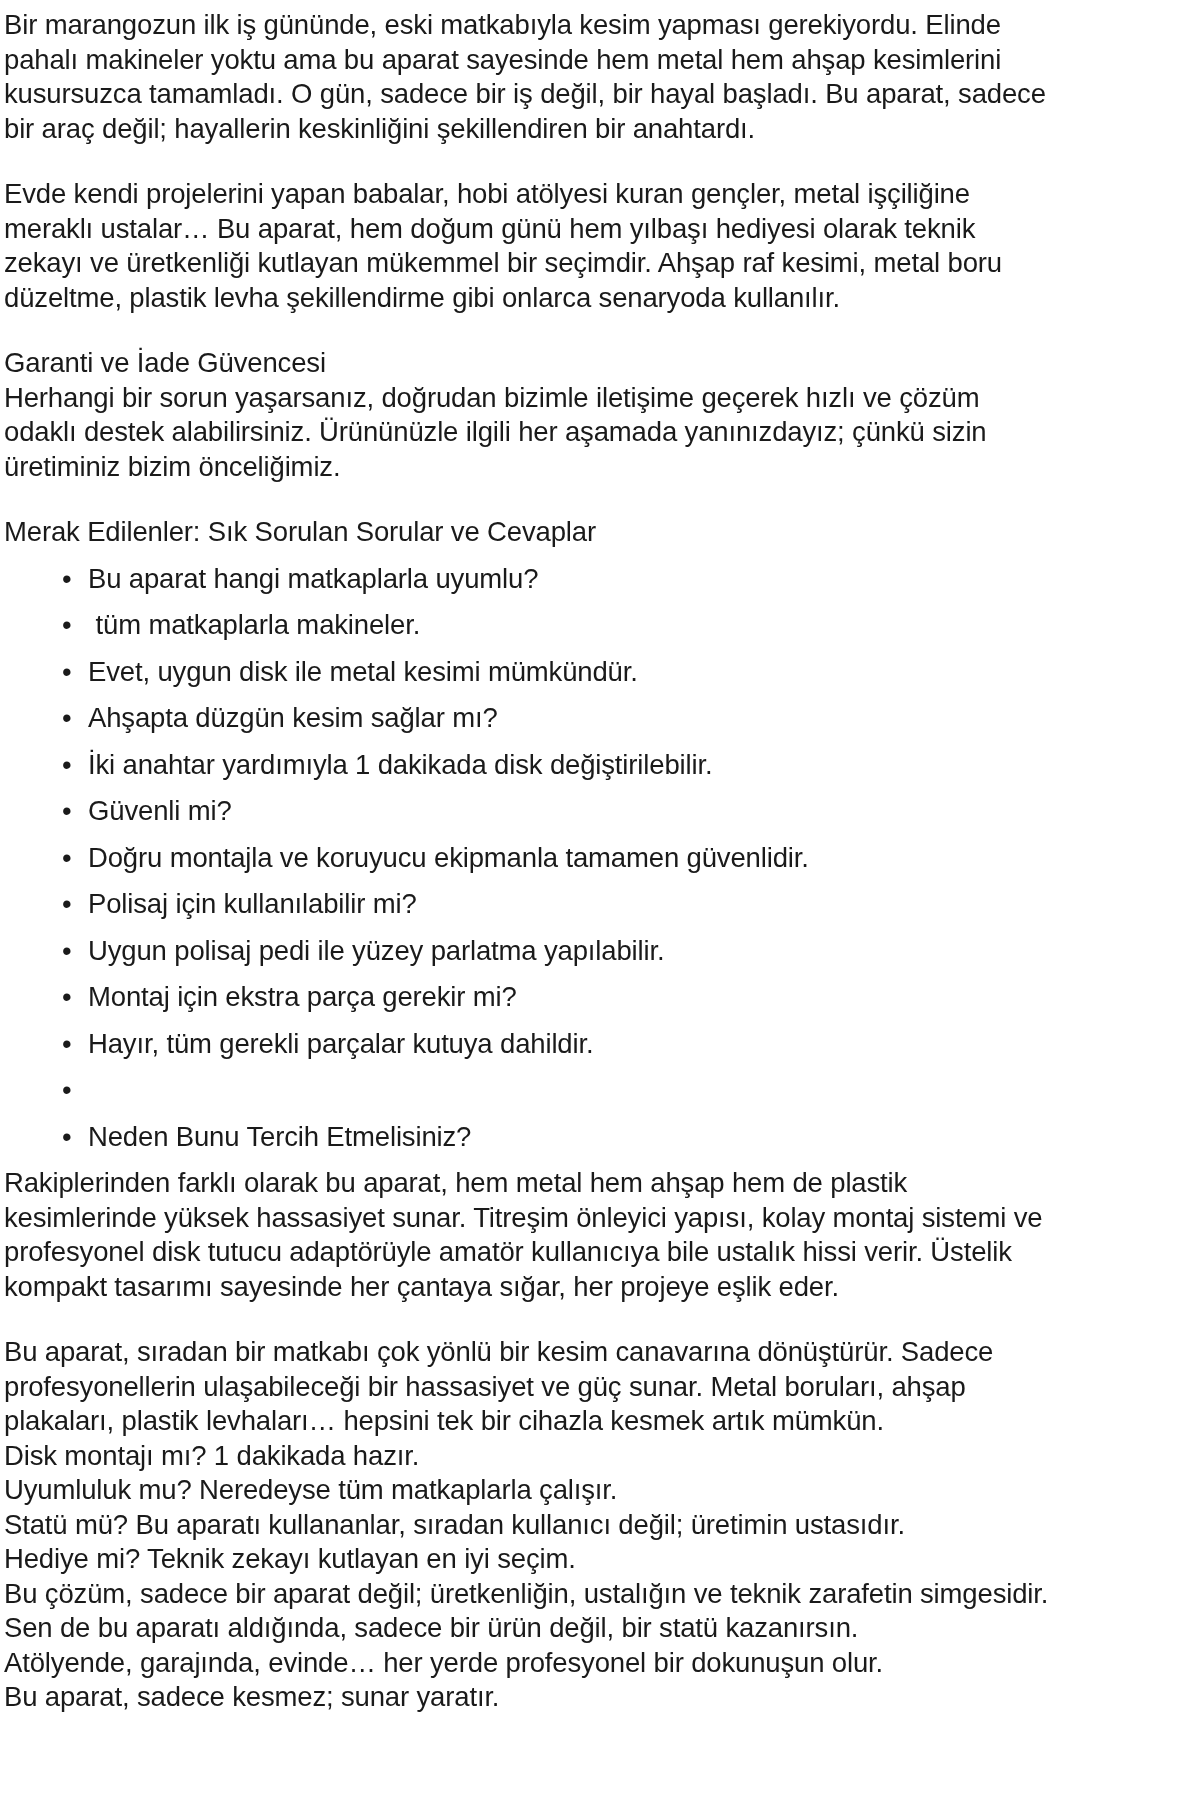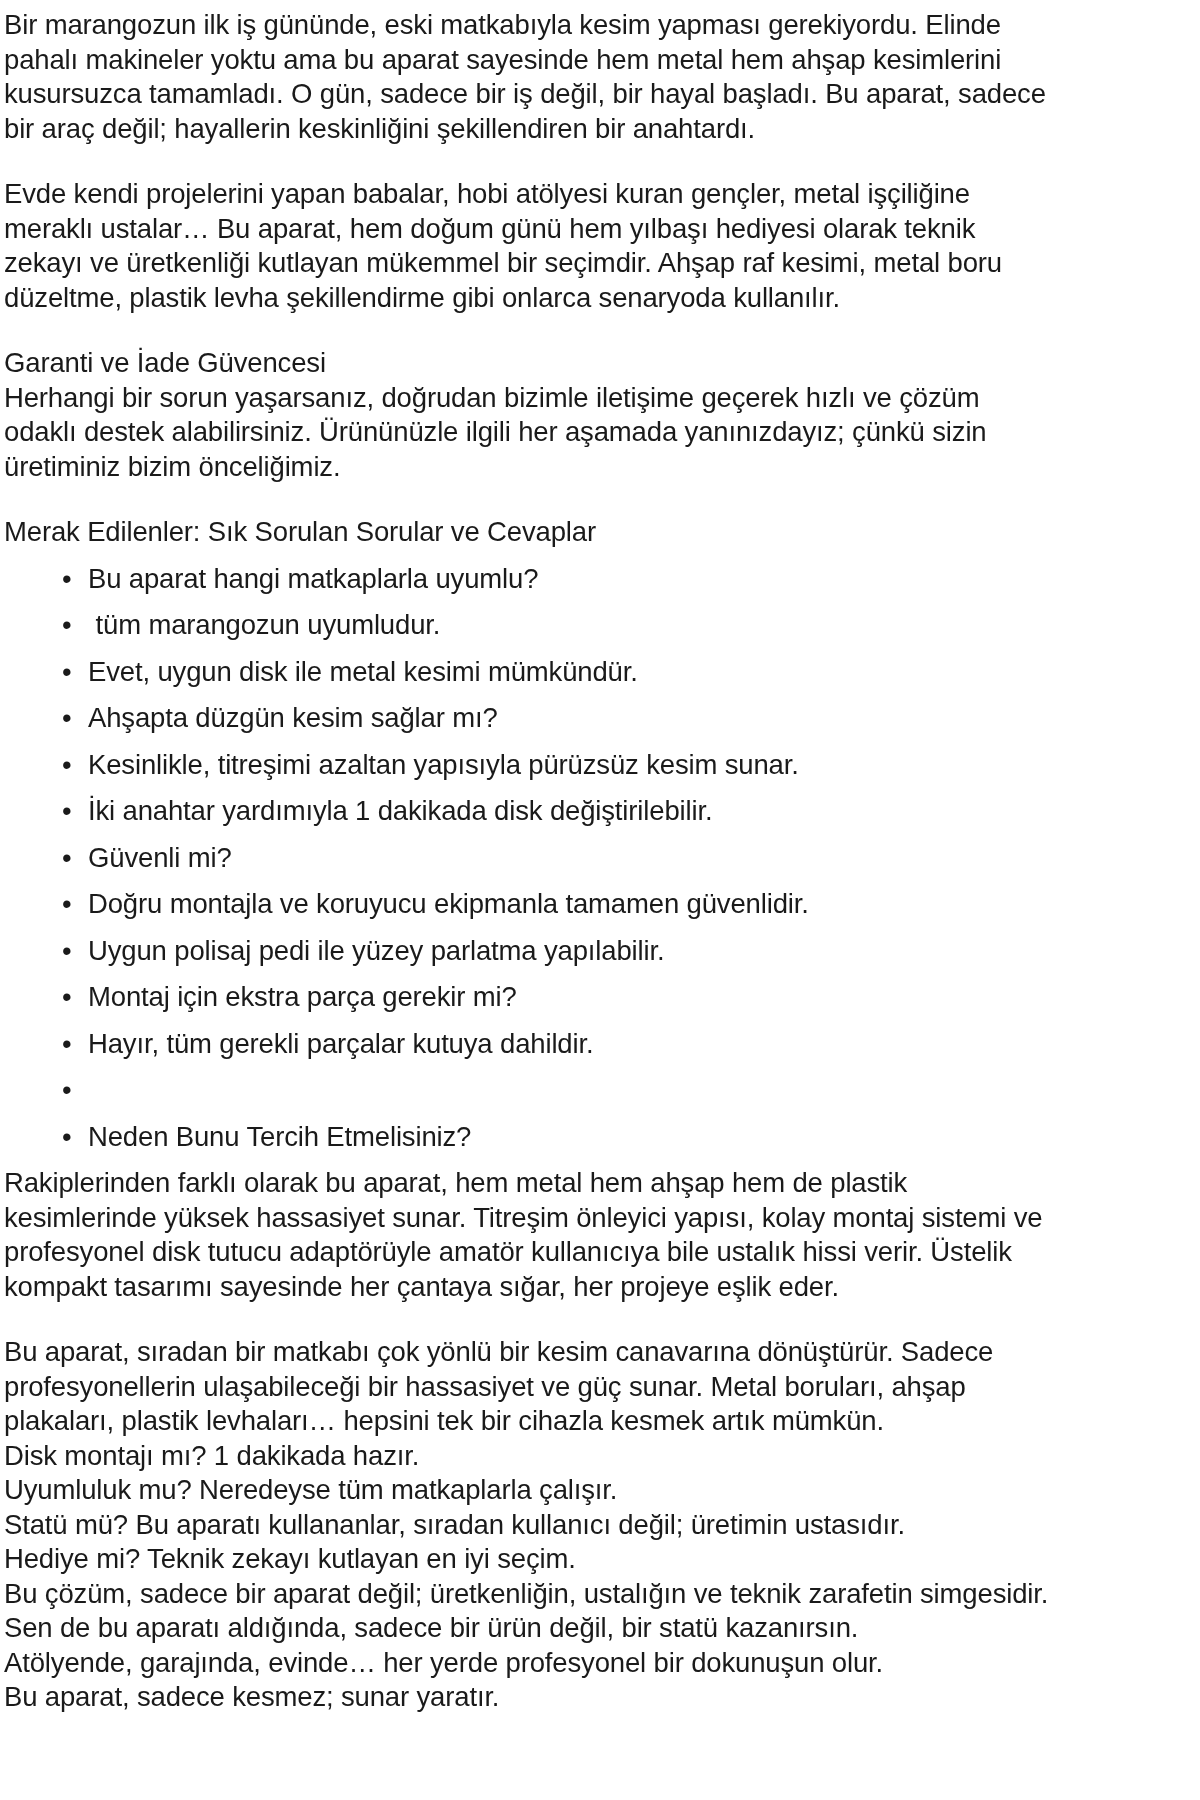--- a/index.html
+++ b/index.html
@@ -78,27 +78,27 @@
 
     <p class="para">Garanti ve İade Güvencesi</p>
     <p class="para">Herhangi bir sorun yaşarsanız, doğrudan bizimle iletişime geçerek hızlı ve çözüm odaklı destek alabilirsiniz. Ürününüzle ilgili her aşamada yanınızdayız; çünkü sizin üretiminiz bizim önceliğimiz.</p>
 
     <div class="spacer"></div>
 
     <p class="para">Merak Edilenler: Sık Sorulan Sorular ve Cevaplar</p>
 
     <ul class="faq-list">
       <li><span class="nowrap-block">Bu aparat hangi matkaplarla uyumlu?</span></li>
-      <li><span class="nowrap-block"> tüm marangozun uyumludur.</span></li>
+      <li><span class="nowrap-block"> tüm matkaplarla makineler.</span></li>
       <li><span class="nowrap-block">Evet, uygun disk ile metal kesimi mümkündür.</span></li>
       <li><span class="nowrap-block">Ahşapta düzgün kesim sağlar mı?</span></li>
-      <li><span class="nowrap-block">Kesinlikle, titreşimi azaltan yapısıyla pürüzsüz kesim sunar.</span></li>
       <li><span class="nowrap-block">İki anahtar yardımıyla 1 dakikada disk değiştirilebilir.</span></li>
       <li><span class="nowrap-block">Güvenli mi?</span></li>
       <li><span class="nowrap-block">Doğru montajla ve koruyucu ekipmanla tamamen güvenlidir.</span></li>
+      <li><span class="nowrap-block">Polisaj için kullanılabilir mi?</span></li>
       <li><span class="nowrap-block">Uygun polisaj pedi ile yüzey parlatma yapılabilir.</span></li>
       <li><span class="nowrap-block">Montaj için ekstra parça gerekir mi?</span></li>
       <li><span class="nowrap-block">Hayır, tüm gerekli parçalar kutuya dahildir.</span></li>
       <li class="empty-item"><span class="nowrap-block"></span></li>
       <li><span class="nowrap-block">Neden Bunu Tercih Etmelisiniz?</span></li>
     </ul>
 
     <p class="para">Rakiplerinden farklı olarak bu aparat, hem metal hem ahşap hem de plastik kesimlerinde yüksek hassasiyet sunar. Titreşim önleyici yapısı, kolay montaj sistemi ve profesyonel disk tutucu adaptörüyle amatör kullanıcıya bile ustalık hissi verir. Üstelik kompakt tasarımı sayesinde her çantaya sığar, her projeye eşlik eder.</p>
 
     <div class="spacer"></div>

